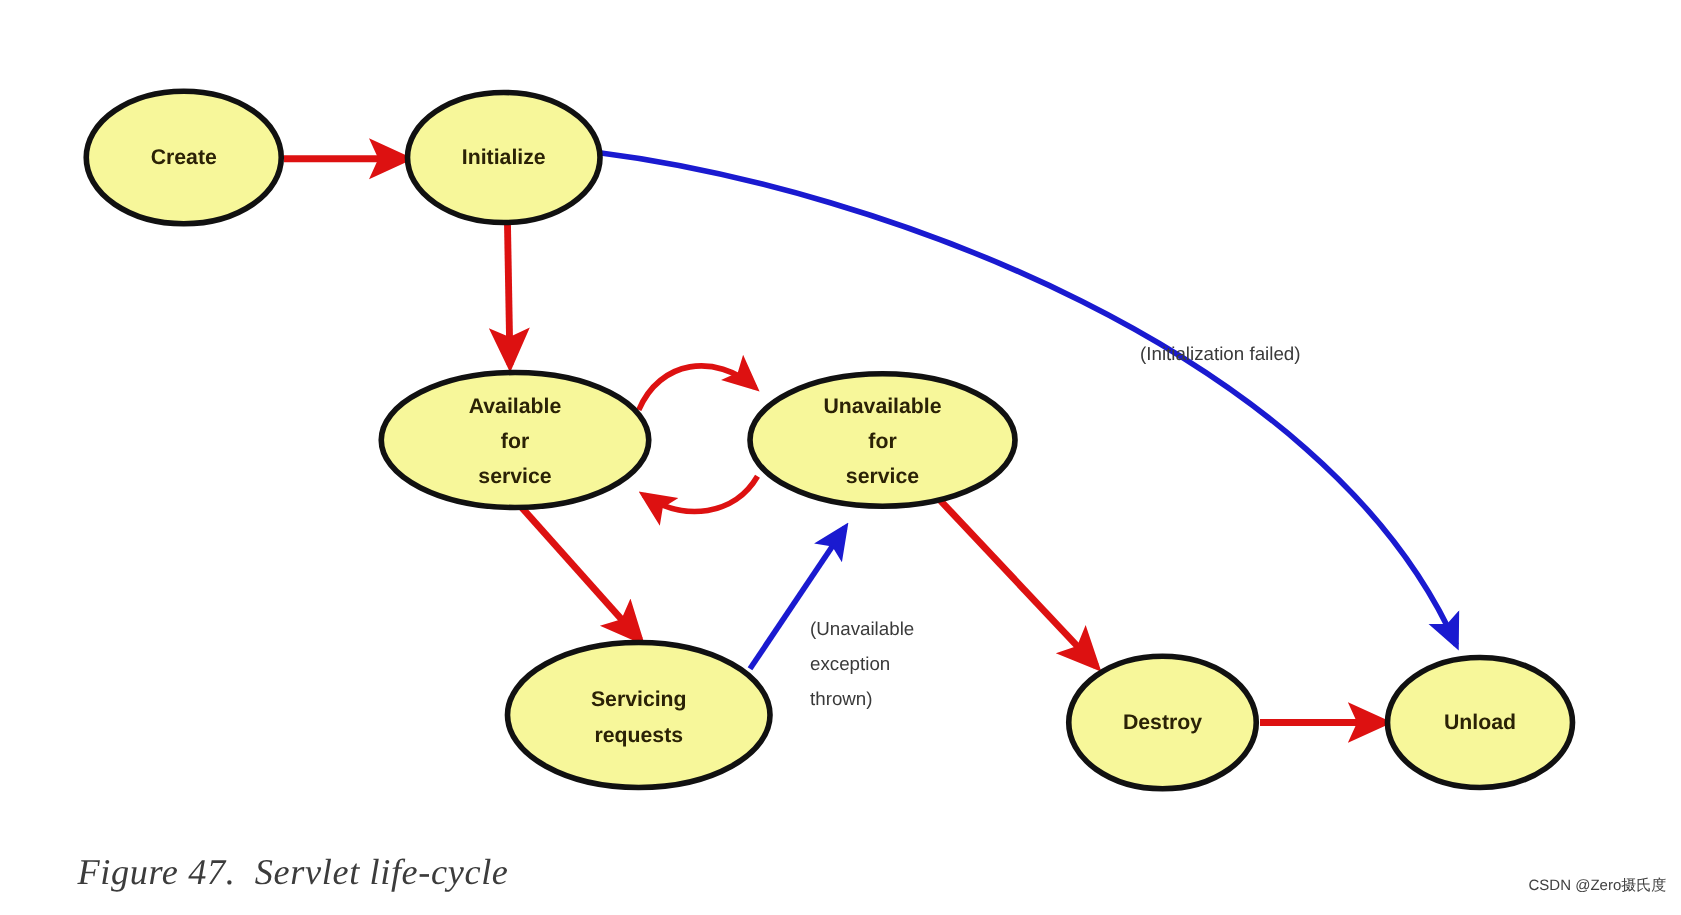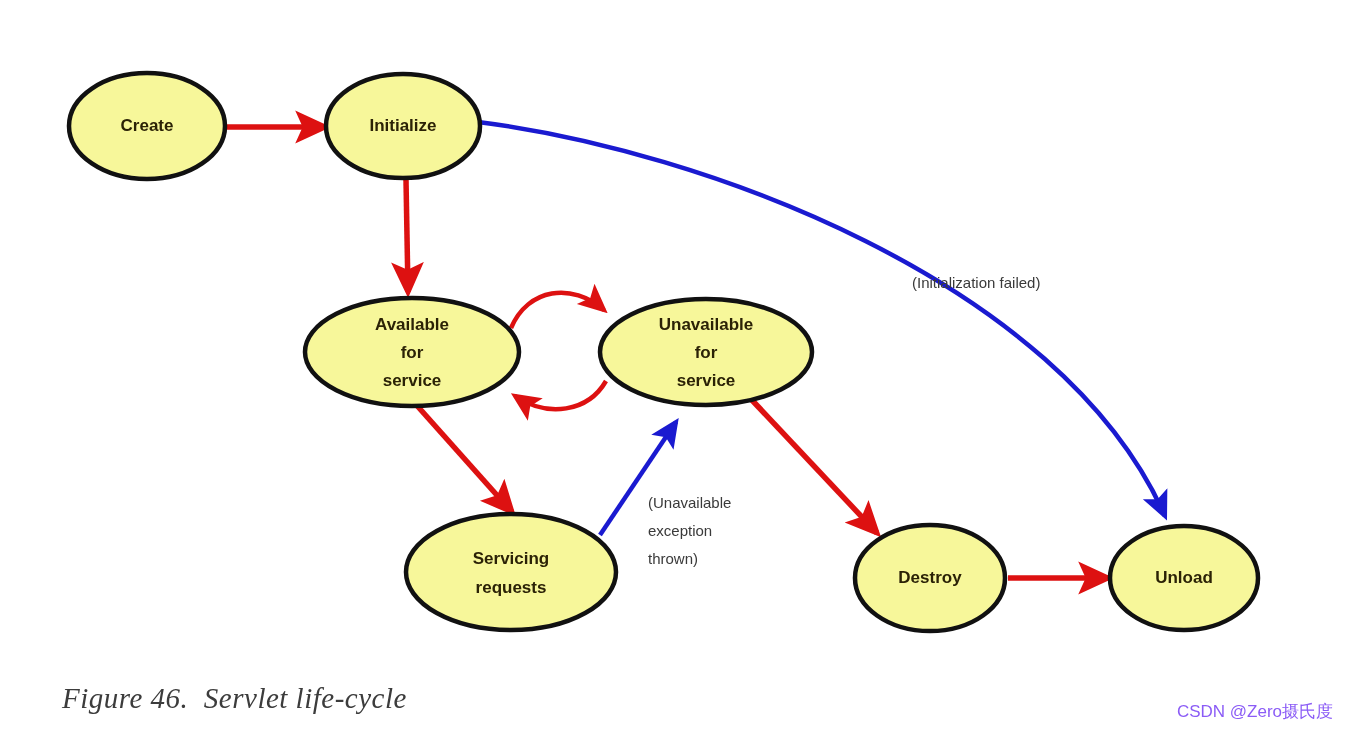--- a/index.html
+++ b/index.html
@@ -51,22 +51,22 @@
     font-size: 29px;
     color: #3c3c3c;
     white-space: pre;
     letter-spacing: 0.5px;
   }
   .watermark {
     position: absolute;
     right: 12px;
     top: 700px;
     font-family: "Liberation Sans", sans-serif;
-    font-size: 17px;
-    color: #8b5cf6;
+    font-size: 12px;
+    color: #404040;
   }
 </style>
 </head>
 <body>
 
 <div id="figure-root">
 
   <svg id="diagram-svg" viewBox="0 0 1345 732">
     <defs>
       <marker id="arrow-red" viewBox="0 0 12 12" refX="10" refY="6" markerWidth="6.5" markerHeight="6.5" orient="auto-start-reverse">
@@ -163,17 +163,17 @@
         <text class="node-label" x="930" y="579">Destroy</text>
       </g>
 
       <g>
         <ellipse class="node-ellipse" cx="1184" cy="578" rx="74" ry="52" fill="#f7f79a"></ellipse>
         <text class="node-label" x="1184" y="579">Unload</text>
       </g>
     </g>
   </svg>
 
-  <div class="figure-caption">Figure 46.  Servlet life-cycle</div>
+  <div class="figure-caption">Figure 47.  Servlet life-cycle</div>
 
   <div class="watermark">CSDN @Zero摄氏度</div>
 
 </div>
 
 </body></html>

